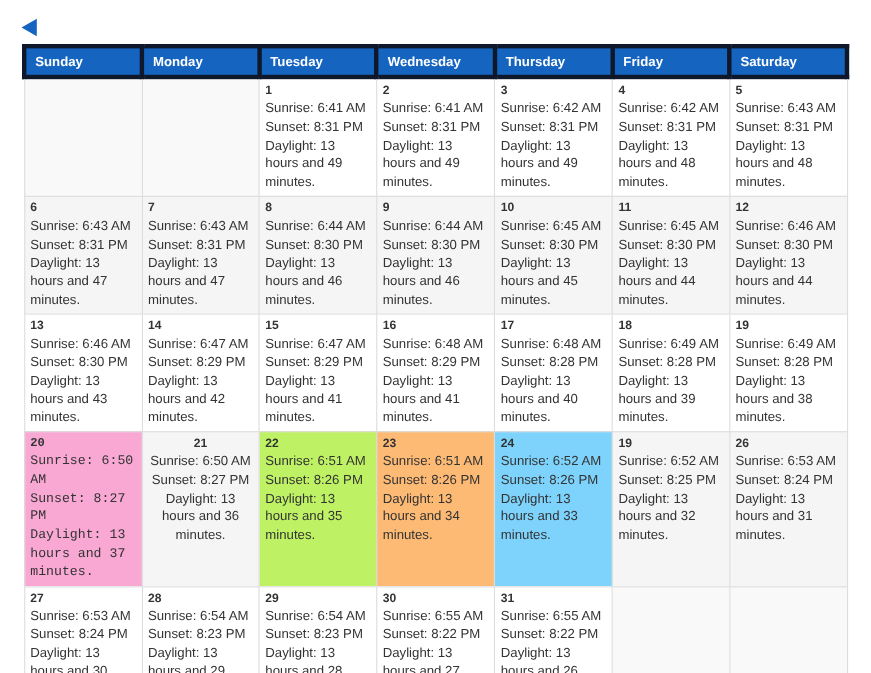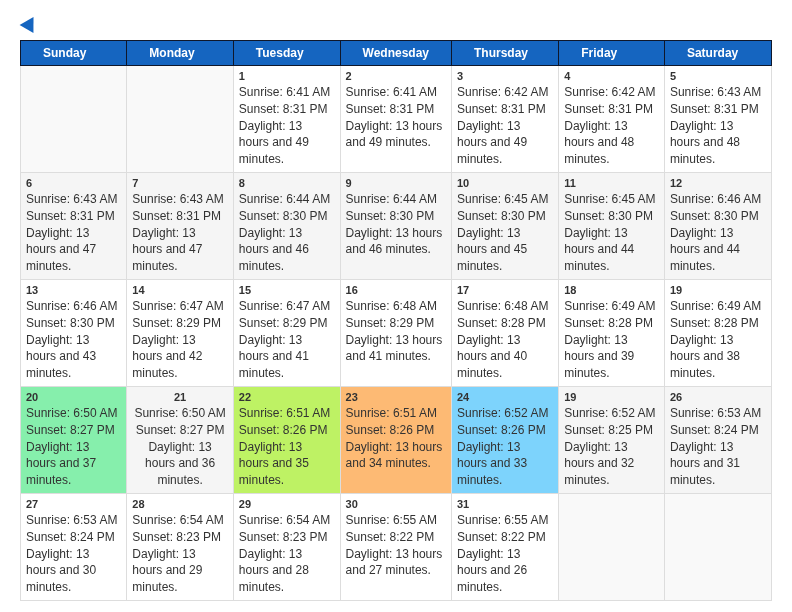--- a/index.html
+++ b/index.html
@@ -64,23 +64,23 @@
     .calendar {
       width: 100%;
       border-collapse: collapse;
       border: 1px solid #ccc;
     }
     .calendar th {
       background: #1565c0;
       color: #fff;
       font-size: 12px;
       font-weight: bold;
-      padding: 5px 22px;
+      padding: 5px 8px;
       text-align: left;
-      border: 1px solid #0f172a;
+      border: 4px solid #0f172a;
     }
     .calendar td {
       vertical-align: top;
       padding: 4px 5px;
       border: 1px solid #ddd;
       font-size: 10px;
       color: #333;
       width: 108px;
       background: #fff;
     }
@@ -212,21 +212,21 @@
           <td>
             <span class="day-num">18</span>
             <div class="day-info">Sunrise: 6:49 AM<br>Sunset: 8:28 PM<br>Daylight: 13 hours and 39 minutes.</div>
           </td>
           <td>
             <span class="day-num">19</span>
             <div class="day-info">Sunrise: 6:49 AM<br>Sunset: 8:28 PM<br>Daylight: 13 hours and 38 minutes.</div>
           </td>
         </tr>
         <tr>
-          <td style="background: #86efac;">
+          <td style="background: #f9a8d4; font-family: Liberation Mono, monospace;">
             <span class="day-num">20</span>
             <div class="day-info">Sunrise: 6:50 AM<br>Sunset: 8:27 PM<br>Daylight: 13 hours and 37 minutes.</div>
           </td>
           <td style="background: rgb(245, 245, 245); text-align: center;">
             <span class="day-num">21</span>
             <div class="day-info">Sunrise: 6:50 AM<br>Sunset: 8:27 PM<br>Daylight: 13 hours and 36 minutes.</div>
           </td>
           <td style="background: #bef264;">
             <span class="day-num">22</span>
             <div class="day-info">Sunrise: 6:51 AM<br>Sunset: 8:26 PM<br>Daylight: 13 hours and 35 minutes.</div>

